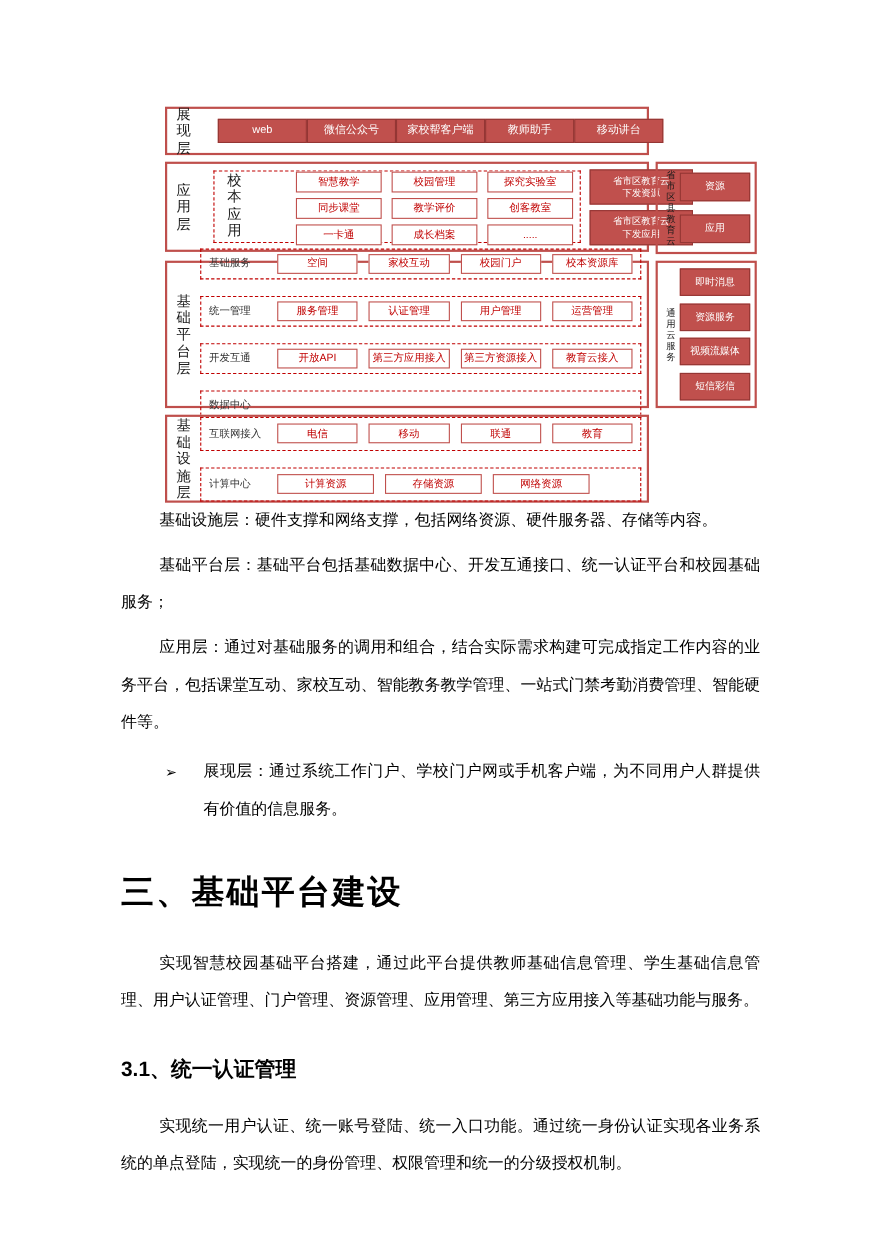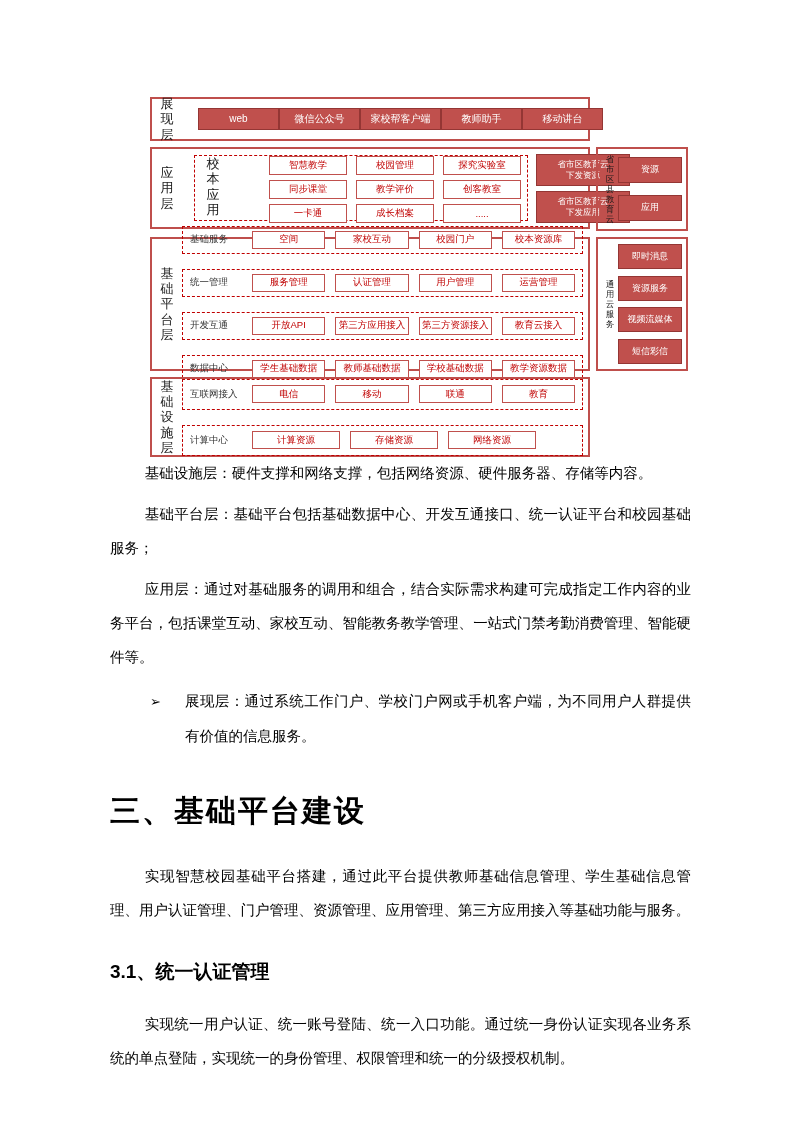--- a/index.html
+++ b/index.html
@@ -155,26 +155,20 @@
             <div class="rlabel">开发互通</div>
             <div class="rboxes">
               <div class="obox">开放API</div>
               <div class="obox">第三方应用接入</div>
               <div class="obox">第三方资源接入</div>
               <div class="obox">教育云接入</div>
             </div>
           </div>
           <div class="prow">
             <div class="rlabel">数据中心</div>
-            <div class="rboxes">
-              <div class="obox">学生基础数据</div>
-              <div class="obox">教师基础数据</div>
-              <div class="obox">学校基础数据</div>
-              <div class="obox">教学资源数据</div>
-            </div>
           </div>
         </div>
       </div>
       <div class="side-col">
         <div class="side-vwrap">
           <div class="side-vtext">通用云服务</div>
         </div>
         <div class="side-boxes">
           <div class="fbox">即时消息</div>
           <div class="fbox">资源服务</div>

